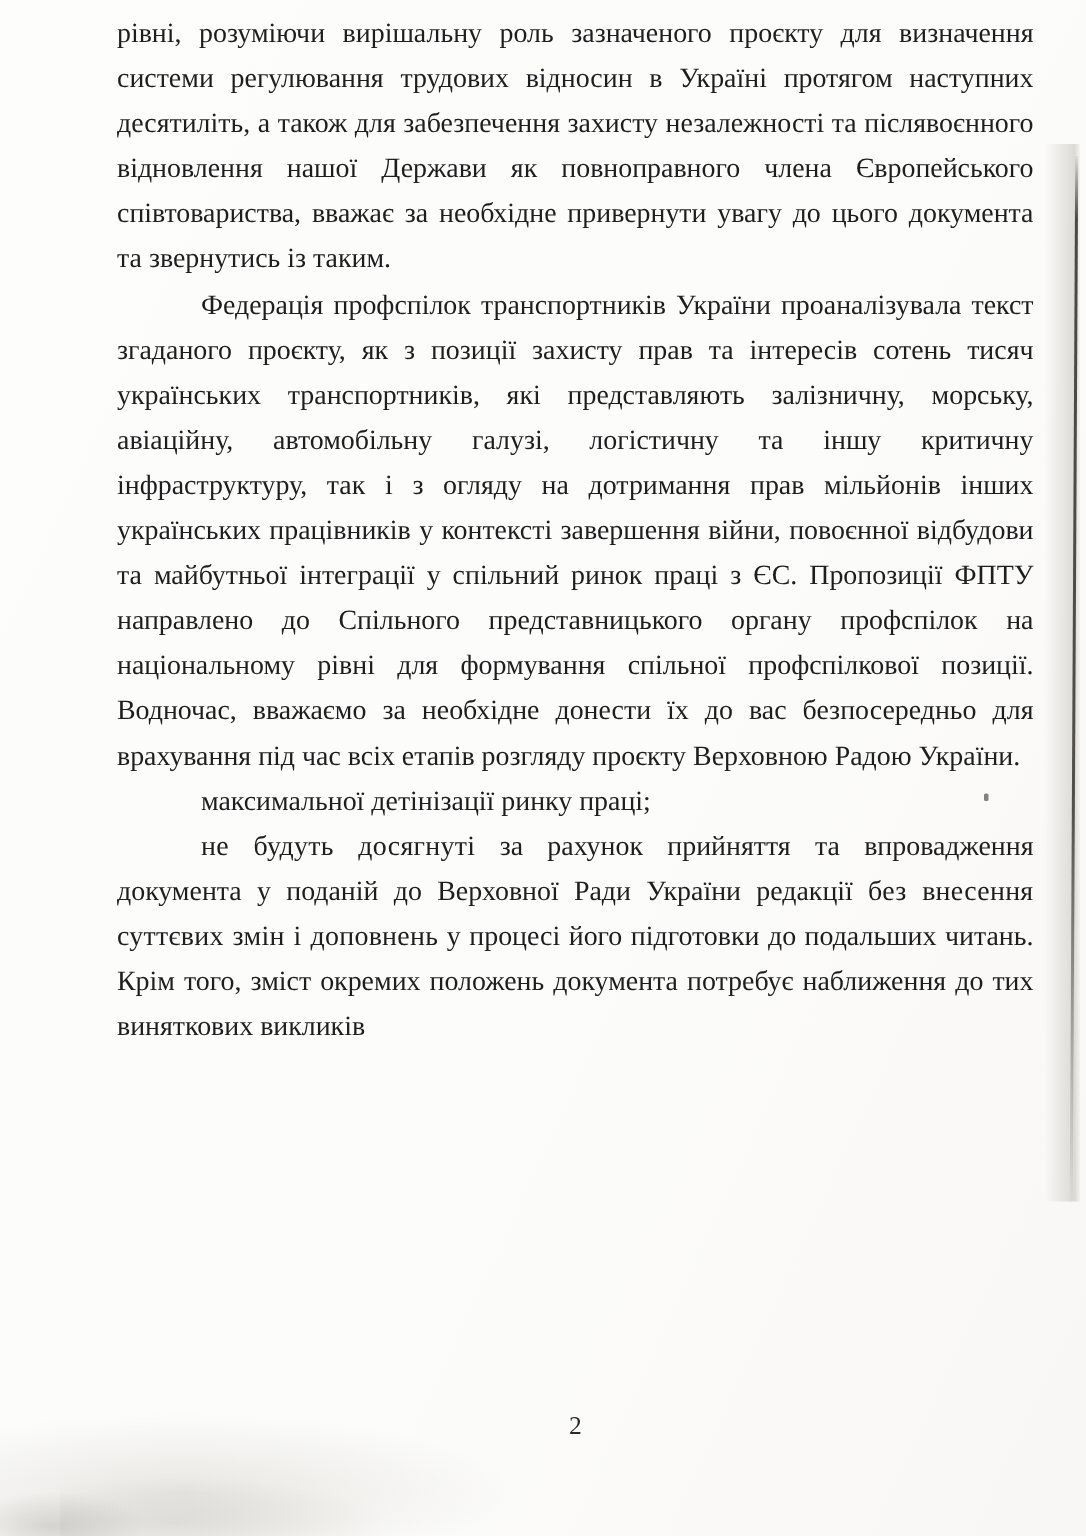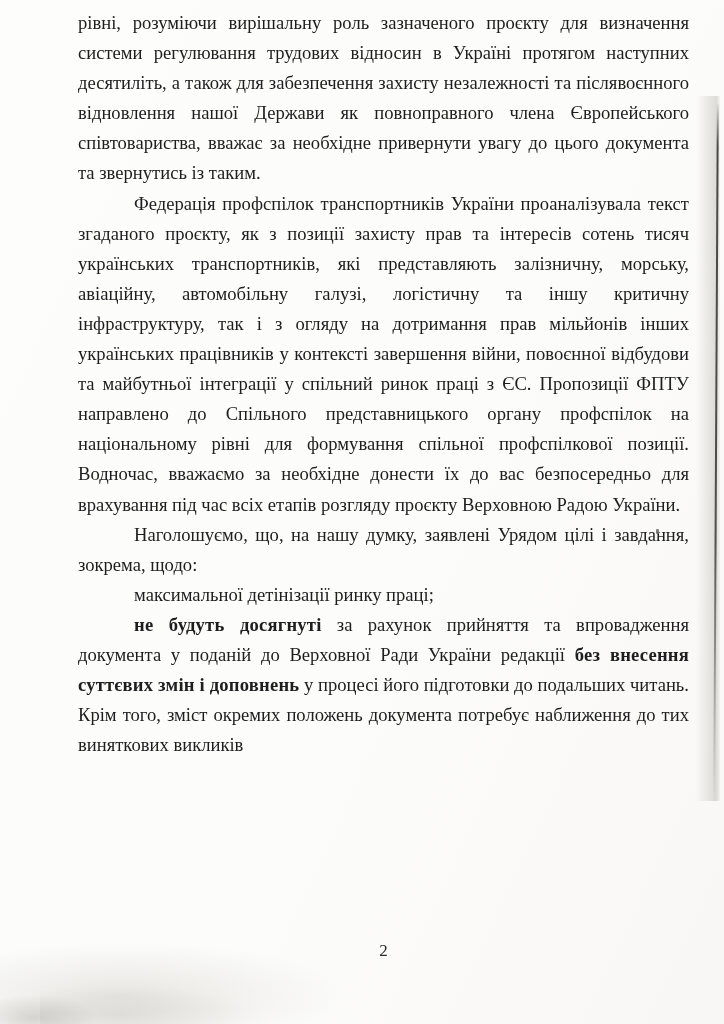--- a/index.html
+++ b/index.html
@@ -15,21 +15,21 @@
     position: absolute;
     left: 78px; top: 8px;
     width: 611px;
     color: #1e1e20;
     font-size: 18.6px;
     line-height: 30.1px;
     text-align: justify;
   }
   .para { margin: 0; padding: 0; text-indent: 0; }
   .para.indent { text-indent: 56px; }
-  .para b { font-weight: bold; letter-spacing: 0.2px; }
+  .para b { font-weight: normal; letter-spacing: 0.2px; }
 
   .page-number {
     position: absolute;
     left: 78px; top: 941px;
     width: 611px;
     text-align: center;
     font-size: 17px;
     color: #2a2a2c;
   }
 
@@ -77,21 +77,20 @@
   }
 </style>
 </head>
 <body>
 
 <main>
 
   <section class="text-block">
     <p class="para">рівні, розуміючи вирішальну роль зазначеного проєкту для визначення системи регулювання трудових відносин в Україні протягом наступних десятиліть, а також для забезпечення захисту незалежності та післявоєнного відновлення нашої Держави як повноправного члена Європейського співтовариства, вважає за необхідне привернути увагу до цього документа та звернутись із таким.</p>
     <p class="para indent">Федерація профспілок транспортників України проаналізувала текст згаданого проєкту, як з позиції захисту прав та інтересів сотень тисяч українських транспортників, які представляють залізничну, морську, авіаційну, автомобільну галузі, логістичну та іншу критичну інфраструктуру, так і з огляду на дотримання прав мільйонів інших українських працівників у контексті завершення війни, повоєнної відбудови та майбутньої інтеграції у спільний ринок праці з ЄС. Пропозиції ФПТУ направлено до Спільного представницького органу профспілок на національному рівні для формування спільної профспілкової позиції. Водночас, вважаємо за необхідне донести їх до вас безпосередньо для врахування під час всіх етапів розгляду проєкту Верховною Радою України.</p>
-    <p class="para indent">Наголошуємо, що, на нашу думку, заявлені Урядом цілі і завдання, зокрема, щодо:</p>
     <p class="para indent">максимальної детінізації ринку праці;</p>
     <p class="para indent"><b>не будуть досягнуті</b><span> за рахунок прийняття та впровадження документа у поданій до Верховної Ради України редакції </span><b>без внесення суттєвих змін і доповнень</b><span> у процесі його підготовки до подальших читань. Крім того, зміст окремих положень документа потребує наближення до тих виняткових викликів</span></p>
   </section>
 
   <div class="page-number">2</div>
 
   <div class="right-shade"></div>
   <div class="right-line"></div>
   <div class="scan-speck"></div>
   <div class="smudge smudge-1"></div>

